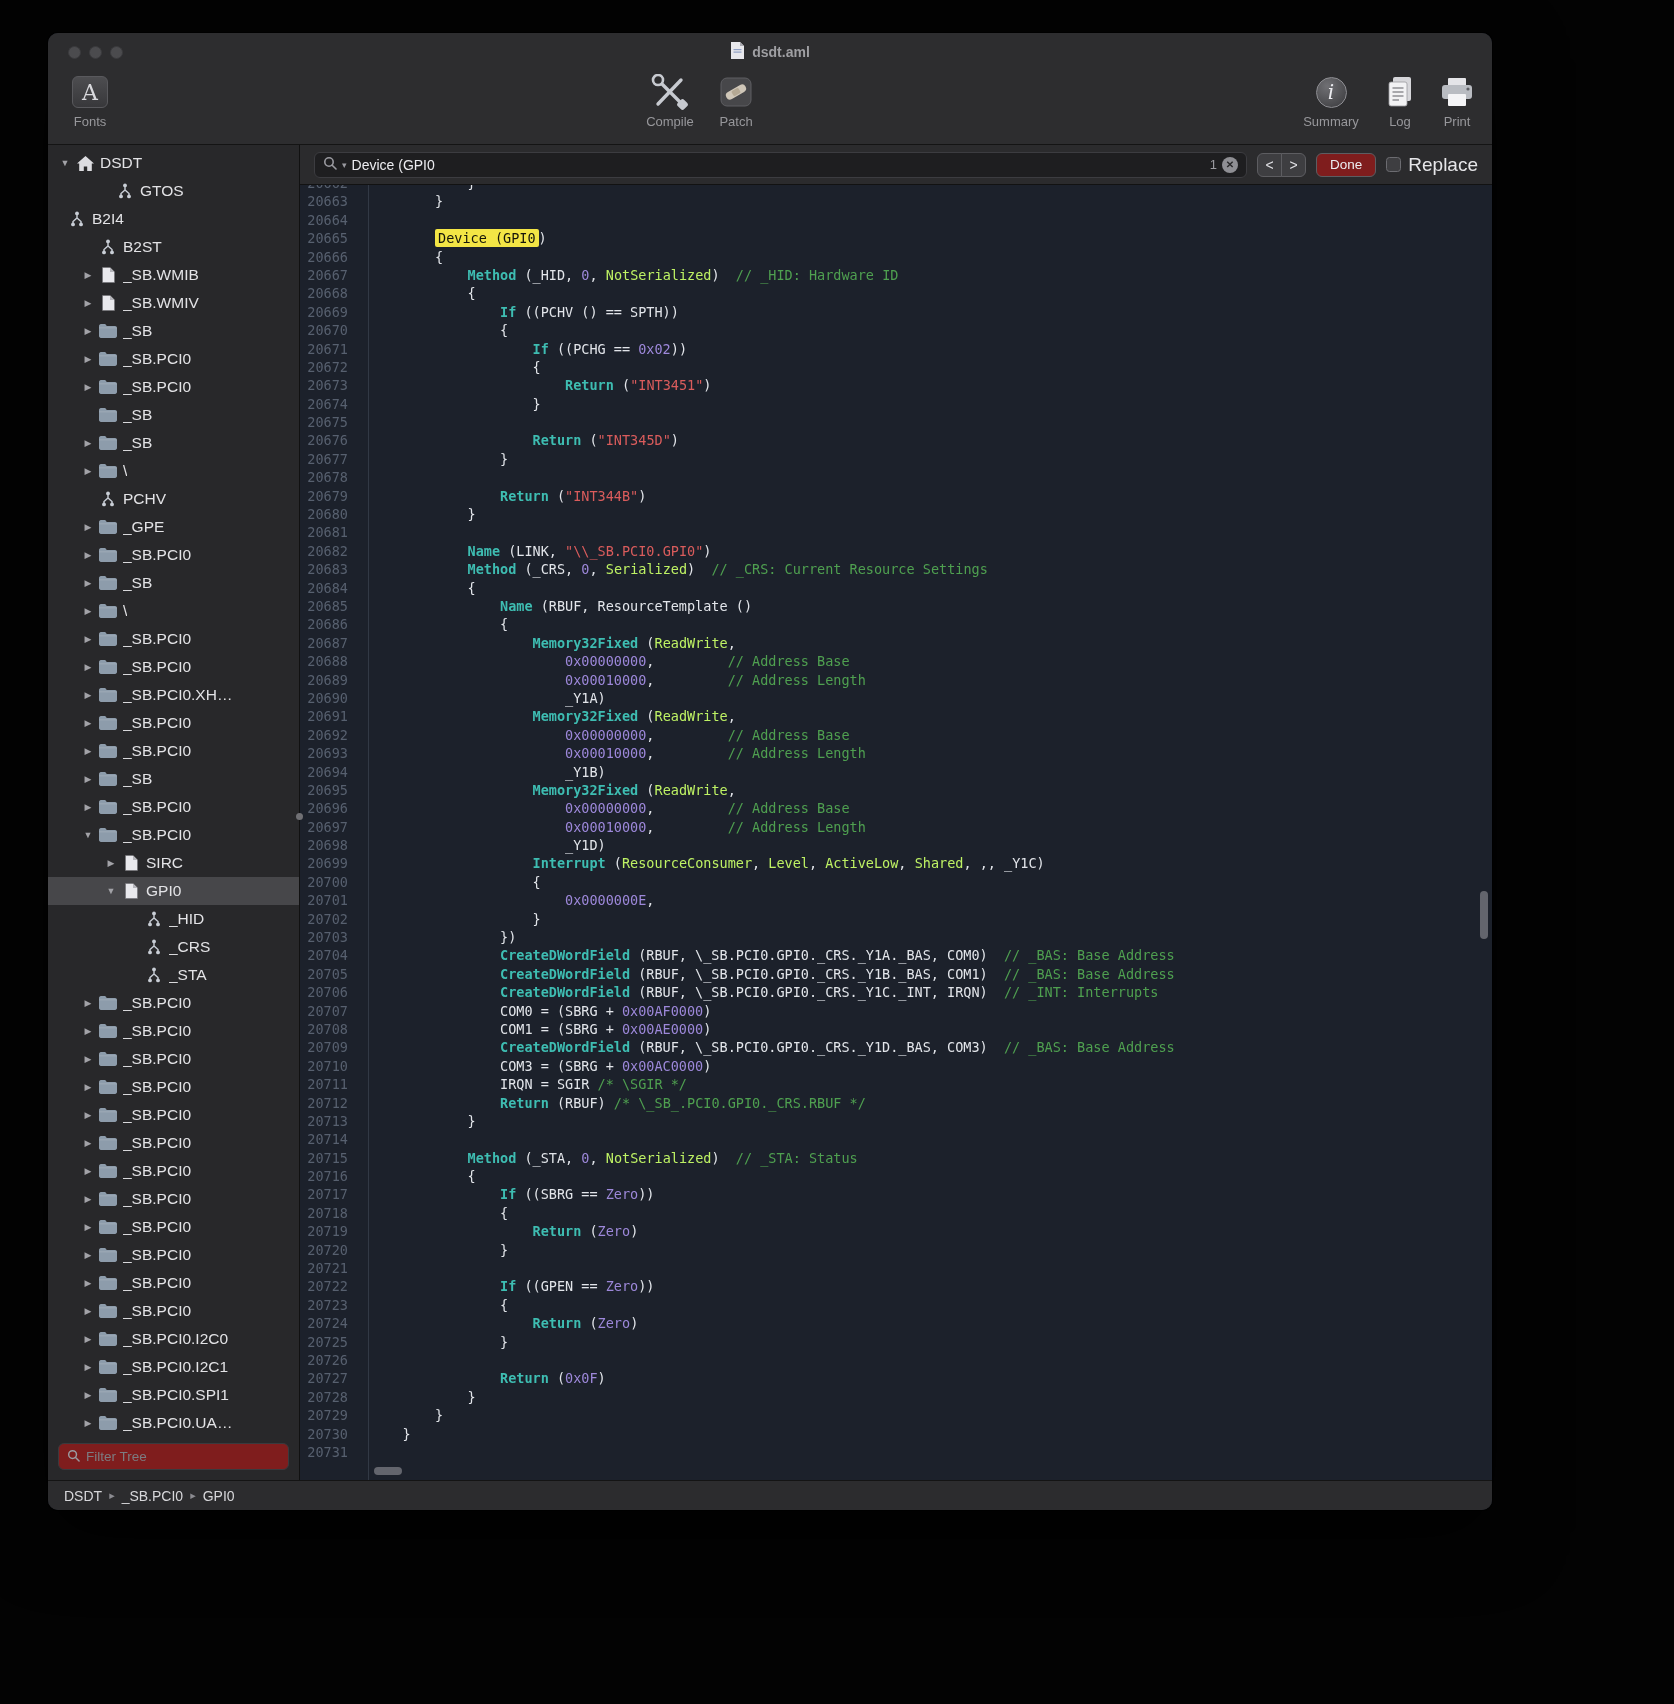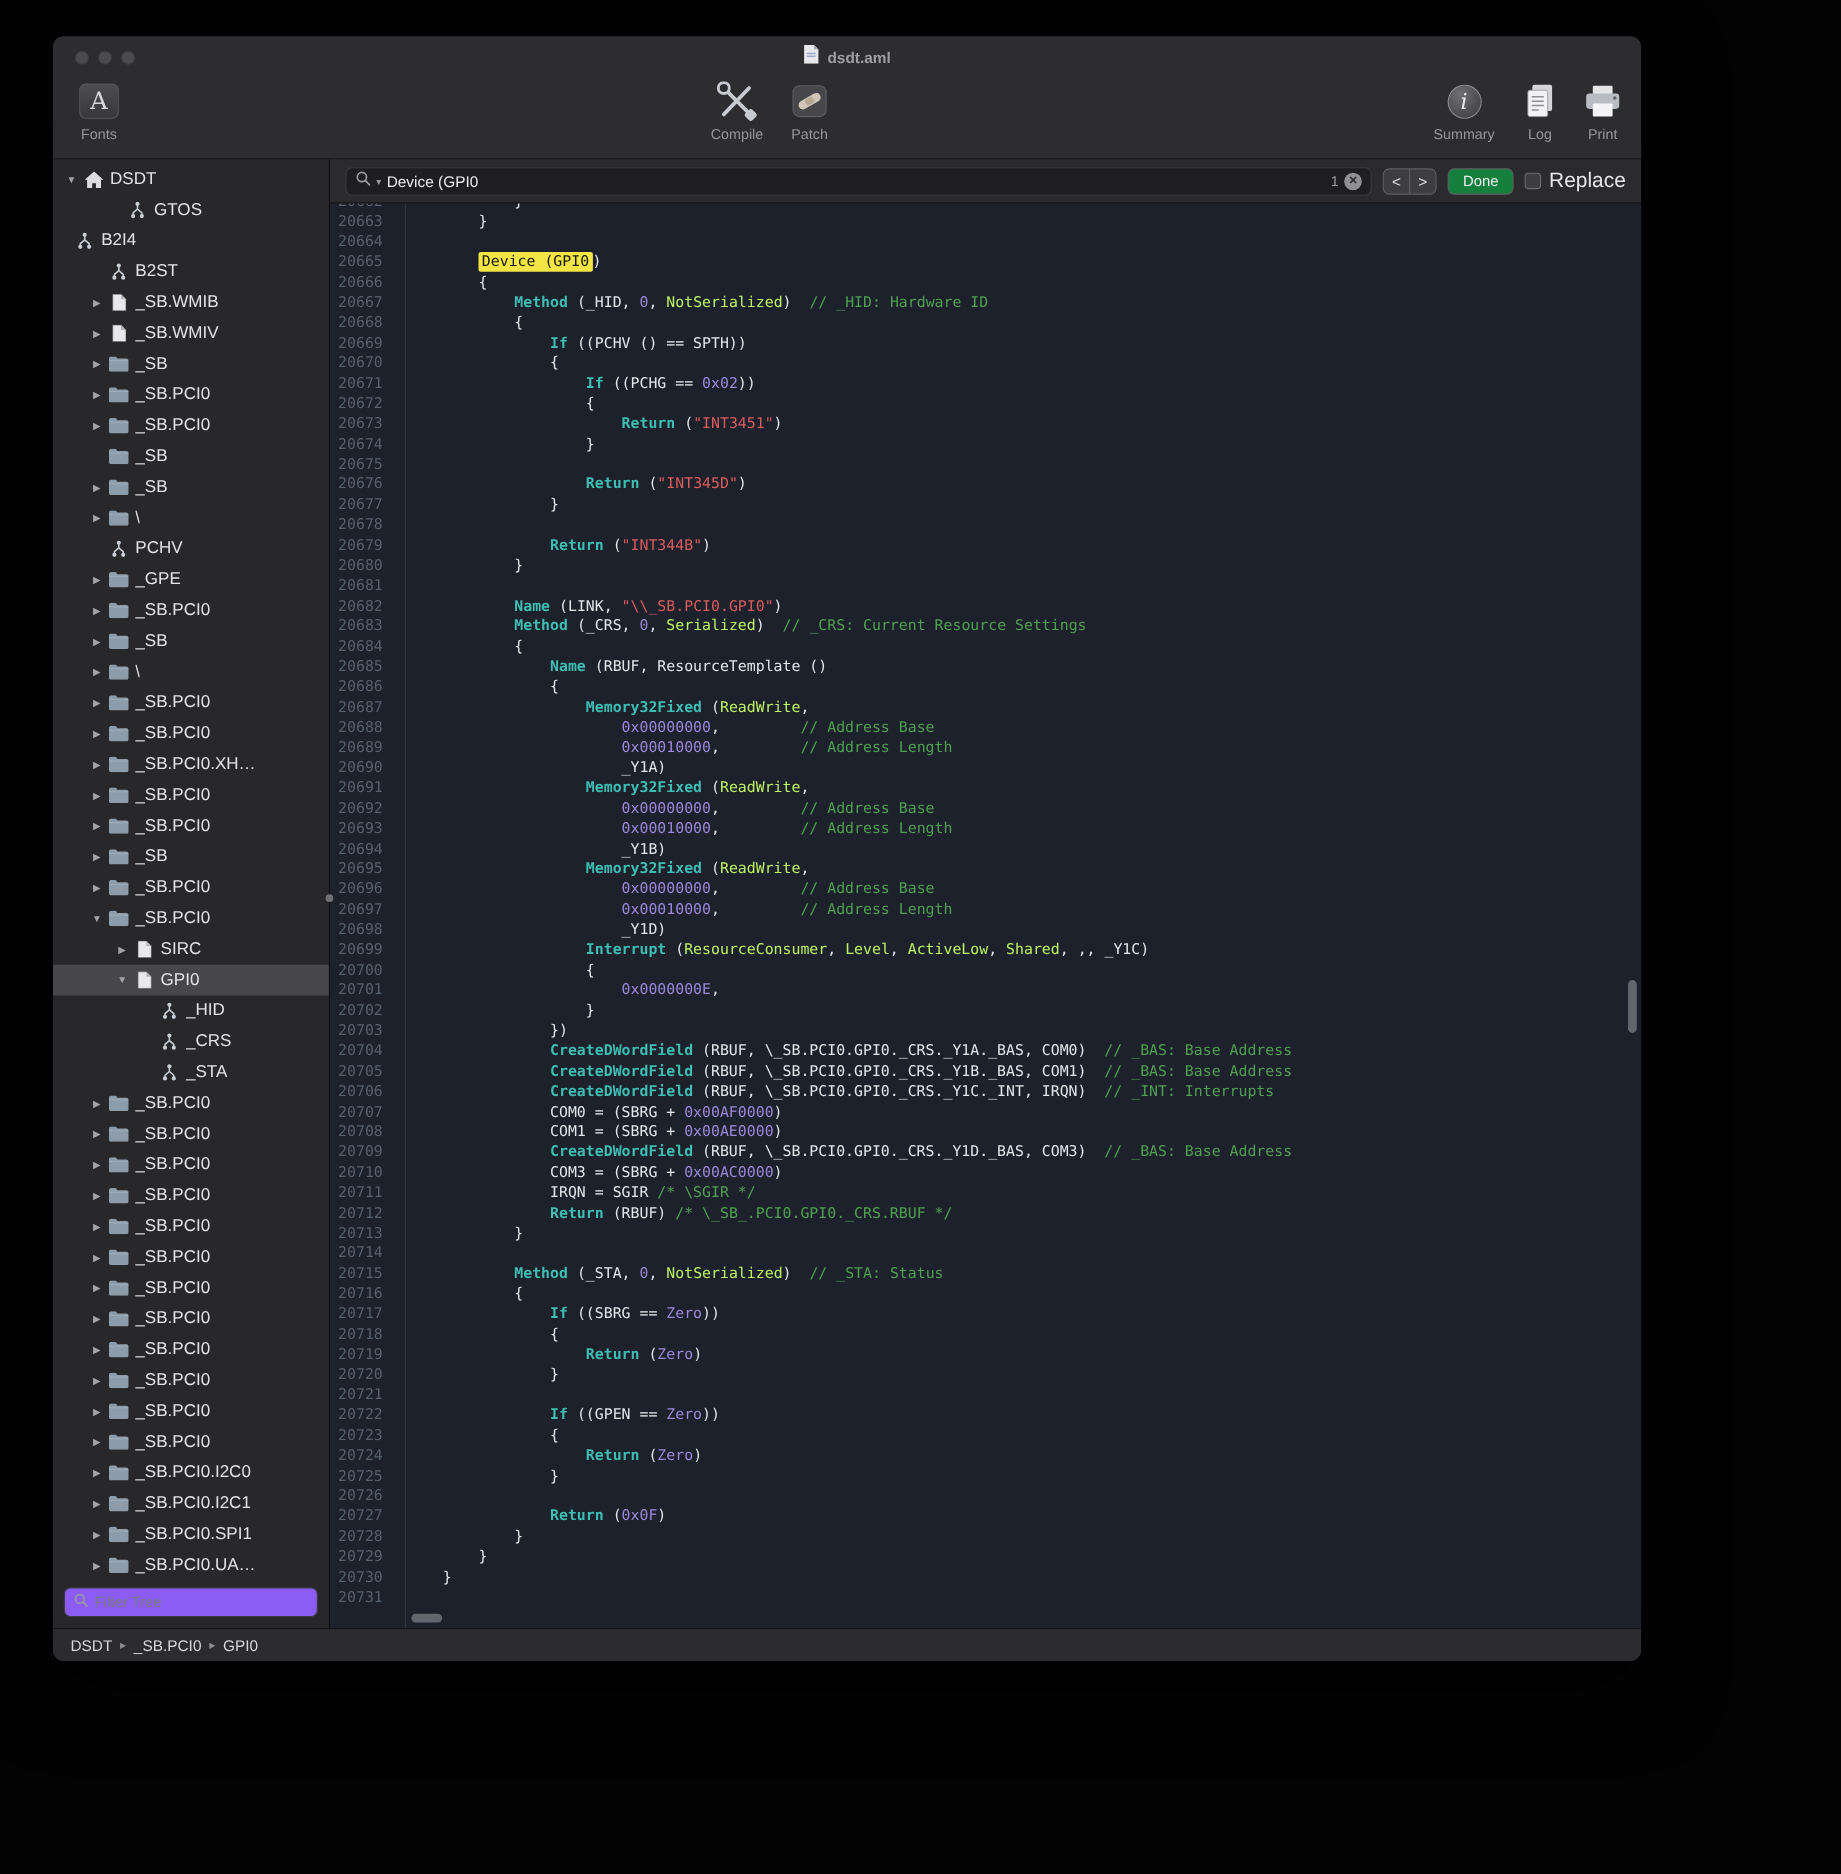--- a/index.html
+++ b/index.html
@@ -34,41 +34,41 @@
   .content{ flex:1; display:flex; min-height:0; position:relative; }
 
   
   .sidebar{ flex:none; width:252px; background:#28282a; border-right:1px solid #111; display:flex; flex-direction:column; position:relative; }
   .tree{ flex:1; overflow:hidden; padding-top:4px; }
   .tree-row{ height:28px; display:flex; align-items:center; color:#e3e3e6; font-size:15.5px; white-space:nowrap; }
   .tree-row.selected{ background:#47474a; }
   .disc{ flex:none; width:18px; text-align:center; font-size:9px; color:#a2a2a7; }
   .ticon{ flex:none; width:22px; display:flex; justify-content:center; align-items:center; }
   .tlabel{ margin-left:4px; overflow:hidden; text-overflow:ellipsis; }
-  .filter-wrap{ flex:none; margin:6px 10px 10px; height:27px; background:#8b5cf6; border:1px solid #3a3a3e; border-radius:6px;
+  .filter-wrap{ flex:none; margin:6px 10px 10px; height:27px; background:#7f1d1d; border:1px solid #3a3a3e; border-radius:6px;
     display:flex; align-items:center; padding:0 8px; gap:6px; }
   .filter-input{ flex:1; background:transparent; border:none; outline:none; color:#ddd; font-size:13.5px; font-family:"Liberation Sans",sans-serif; }
   .filter-input::placeholder{ color:#7c7c81; }
   .grip{ position:absolute; right:-4px; top:668px; width:7px; height:7px; border-radius:50%; background:#707074; z-index:6; }
 
   
   .editor{ flex:1; min-width:0; display:flex; flex-direction:column; background:#1c212b; position:relative; }
   .findbar{ flex:none; height:40px; background:#2b2b2d; border-bottom:1px solid #121212; display:flex; align-items:center; padding:0 14px; gap:10px; }
   .search-field{ flex:1; height:26px; background:#1e1e20; border:1px solid #3c3c40; border-radius:6px;
     display:flex; align-items:center; padding:0 8px; gap:5px; }
   .search-caret{ color:#9a9aa0; font-size:9px; }
   .search-input{ flex:1; background:transparent; border:none; outline:none; color:#ececf0; font-size:14px; font-family:"Liberation Sans",sans-serif; }
   .match-count{ color:#9b9ba0; font-size:13px; }
   .clear-btn{ width:16px; height:16px; border-radius:50%; background:#8f8f94; color:#28282a; font-size:10px; line-height:16px; text-align:center; font-weight:bold; }
   .navbtns{ display:flex; }
   .navbtn{ width:25px; height:24px; background:#3e3e41; border:1px solid #5d5d61; color:#e2e2e6; font-size:14px;
     display:flex; align-items:center; justify-content:center; }
   .navbtn.prev{ border-radius:6px 0 0 6px; }
   .navbtn.next{ border-radius:0 6px 6px 0; margin-left:-1px; }
-  .done-btn{ height:24px; padding:0 13px; background:#15803d; border:1px solid #5d5d61; border-radius:6px; color:#ececf0; font-size:13.5px;
+  .done-btn{ height:24px; padding:0 13px; background:#7f1d1d; border:1px solid #5d5d61; border-radius:6px; color:#ececf0; font-size:13.5px;
     display:flex; align-items:center; }
   .replace-wrap{ display:flex; align-items:center; gap:7px; color:#e6e6e9; font-size:19px; }
   .checkbox{ width:15px; height:15px; border-radius:3.5px; background:#3e3e41; border:1px solid #6c6c71; }
 
   .code-area{ flex:1; position:relative; overflow:hidden; }
   .code-area::before{ content:""; position:absolute; left:68px; top:0; bottom:0; width:1px; background:#323945; z-index:2; }
   .code-lines{ margin-top:-11px; }
   .code-line{ display:flex; height:18.4px; line-height:18.4px; font-family:"DejaVu Sans Mono",monospace; font-size:13.5px; }
   .lnum{ flex:none; width:58px; text-align:right; padding-right:10px; color:#57606f; }
   .lcontent{ padding-left:12px; white-space:pre; }

